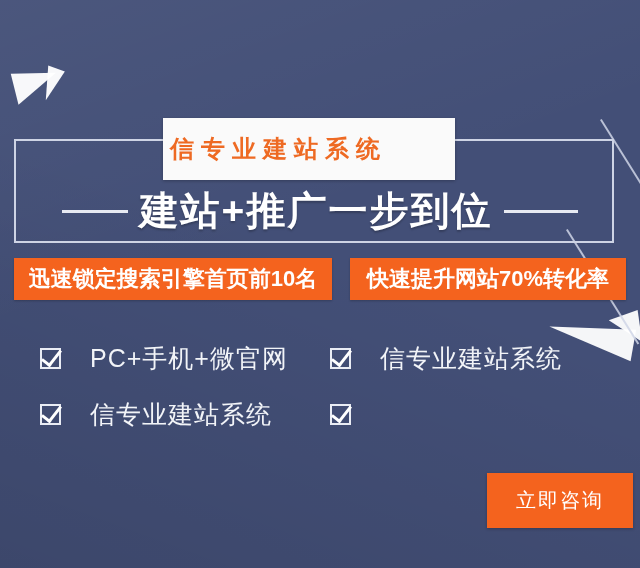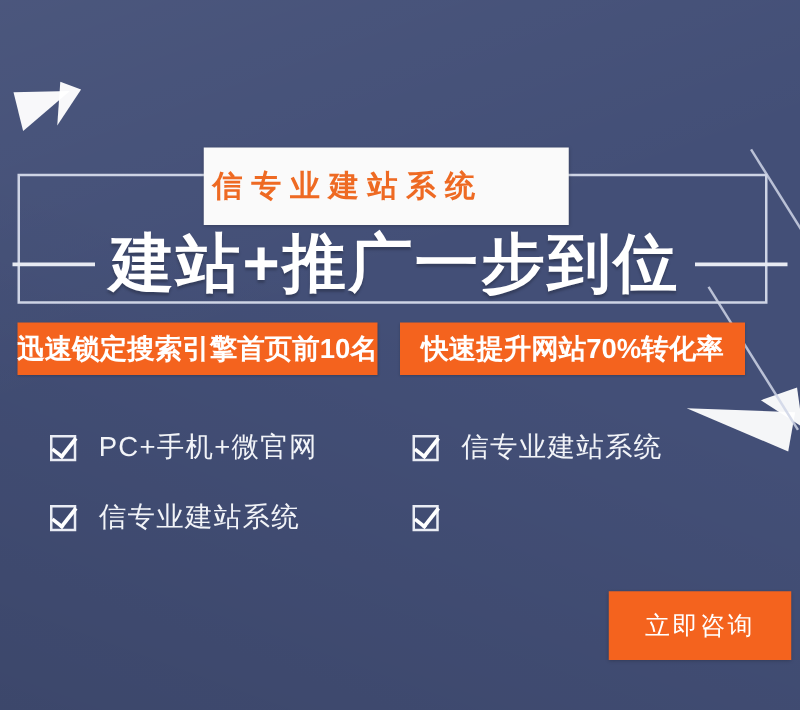--- a/index.html
+++ b/index.html
@@ -117,21 +117,21 @@
   #headline-row .rule {
     height: 3px;
     background: #e7eaf2;
     width: 66px;
     flex: none;
   }
   #headline-row .rule.left  { margin-right: 12px; }
   #headline-row .rule.right { margin-left: 12px; width: 74px; }
   #headline {
     color: #ffffff;
-    font-size: 51px;
+    font-size: 39px;
     font-weight: bold;
     letter-spacing: 2px;
     white-space: nowrap;
     text-shadow: 0 2px 2px rgba(0,0,0,0.22);
   }
 
   
   #tags {
     position: absolute;
     left: 14px; top: 258px;
@@ -145,21 +145,21 @@
     height: 42px;
     display: flex;
     align-items: center;
     justify-content: center;
     color: #ffffff;
     font-size: 22px;
     font-weight: bold;
     white-space: nowrap;
     box-shadow: 0 1px 2px rgba(0,0,0,0.22);
   }
-  .tag-1 { width: 288px; }
+  .tag-1 { width: 318px; }
   .tag-2 { width: 276px; }
 
   
   #features {
     position: absolute;
     left: 40px; top: 330px;
     width: 600px;
     display: grid;
     grid-template-columns: 290px 300px;
     grid-template-rows: 56px 56px;
@@ -182,23 +182,24 @@
     content: "";
     position: absolute;
     left: 4px; top: -4px;
     width: 8px; height: 17px;
     border-right: 3px solid #ffffff;
     border-bottom: 3px solid #ffffff;
     transform: rotate(38deg);
   }
   .feature-label {
     color: #f2f4f8;
-    font-size: 22px;
+    font-size: 25px;
     white-space: nowrap;
     letter-spacing: 1px;
+    margin-left: 11px;
   }
 
   
   #cta {
     position: absolute;
     left: 487px; top: 473px;
     width: 146px; height: 55px;
     background: #f4631e;
     color: #ffffff;
     font-size: 20px;

